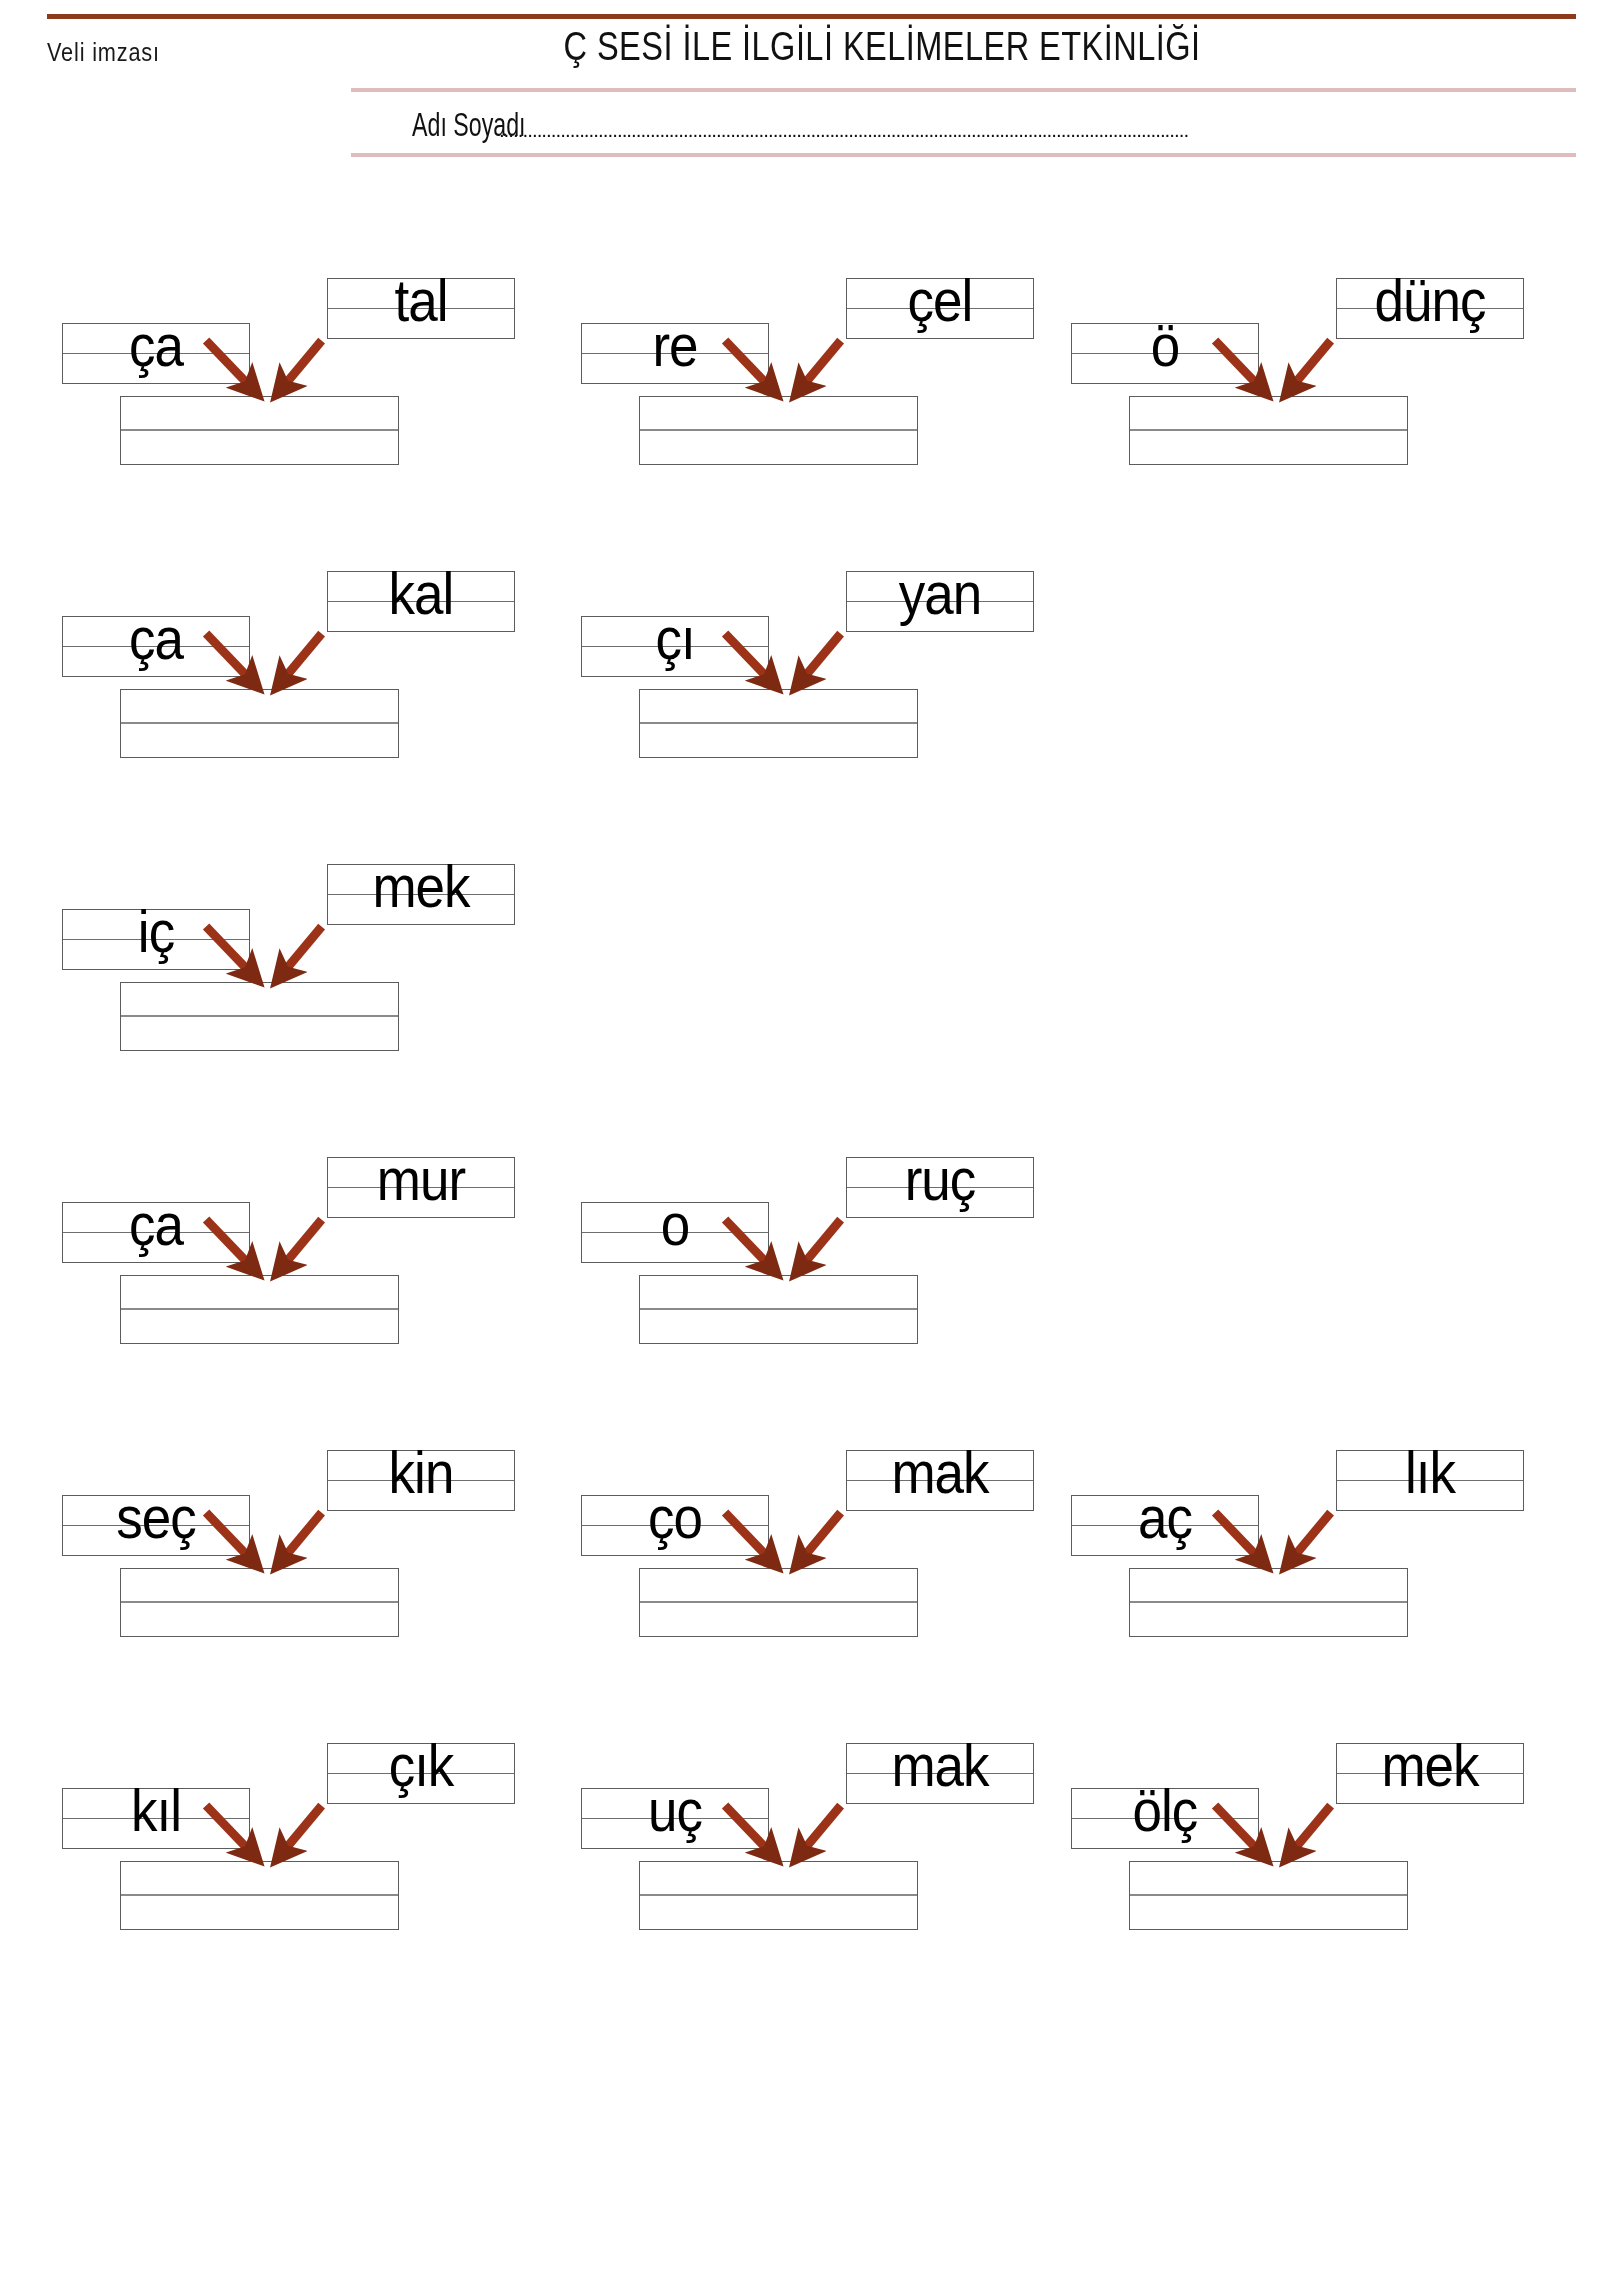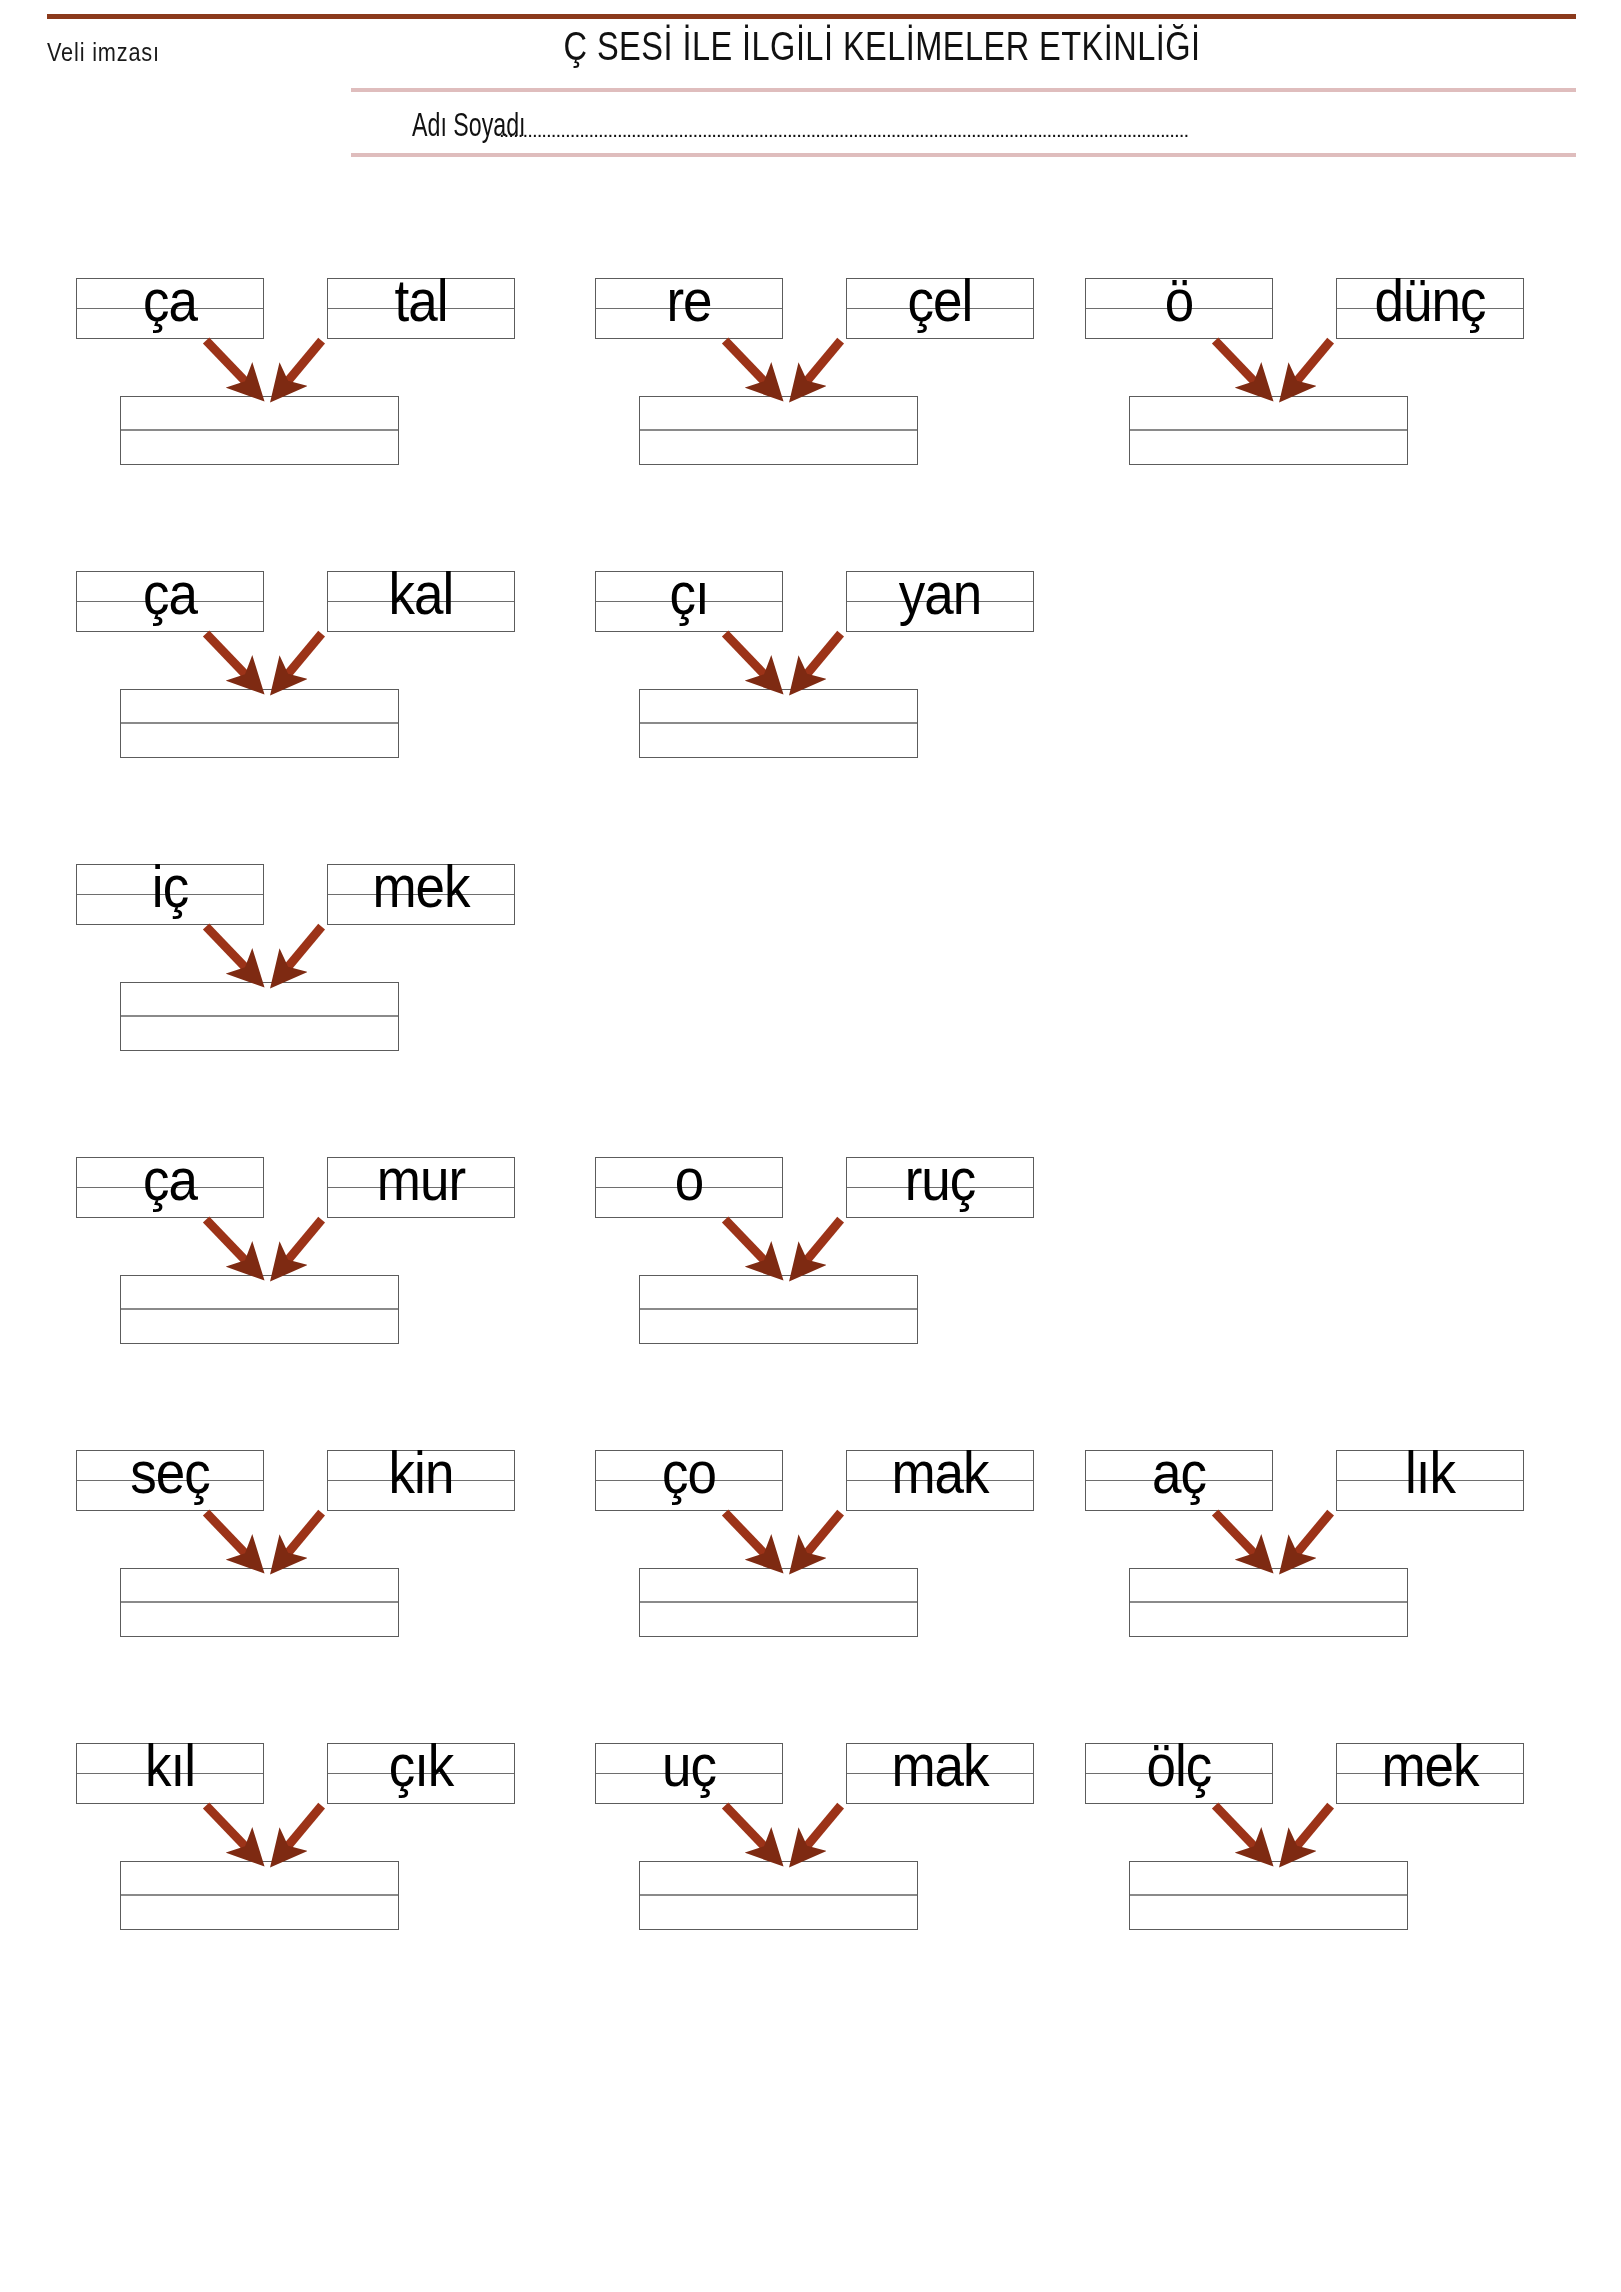--- a/index.html
+++ b/index.html
@@ -120,21 +120,21 @@
   
   .syllable-box {
     position: absolute;
     top: 100px;
     width: 188px;
     height: 61px;
     border: 1px solid #5c5c5c;
     box-sizing: border-box;
     background: #ffffff;
   }
-  .syllable-box.left  { left: 17px; }
+  .syllable-box.left  { left: 3px; margin-top: 45px; }
   .syllable-box.right { left: 220px; margin-left: 48px; }
   .syllable-box .midline {
     position: absolute;
     left: 0;
     top: 29px;
     width: 100%;
     height: 1px;
     background: #6e6e6e;
   }
   .syllable-text {

